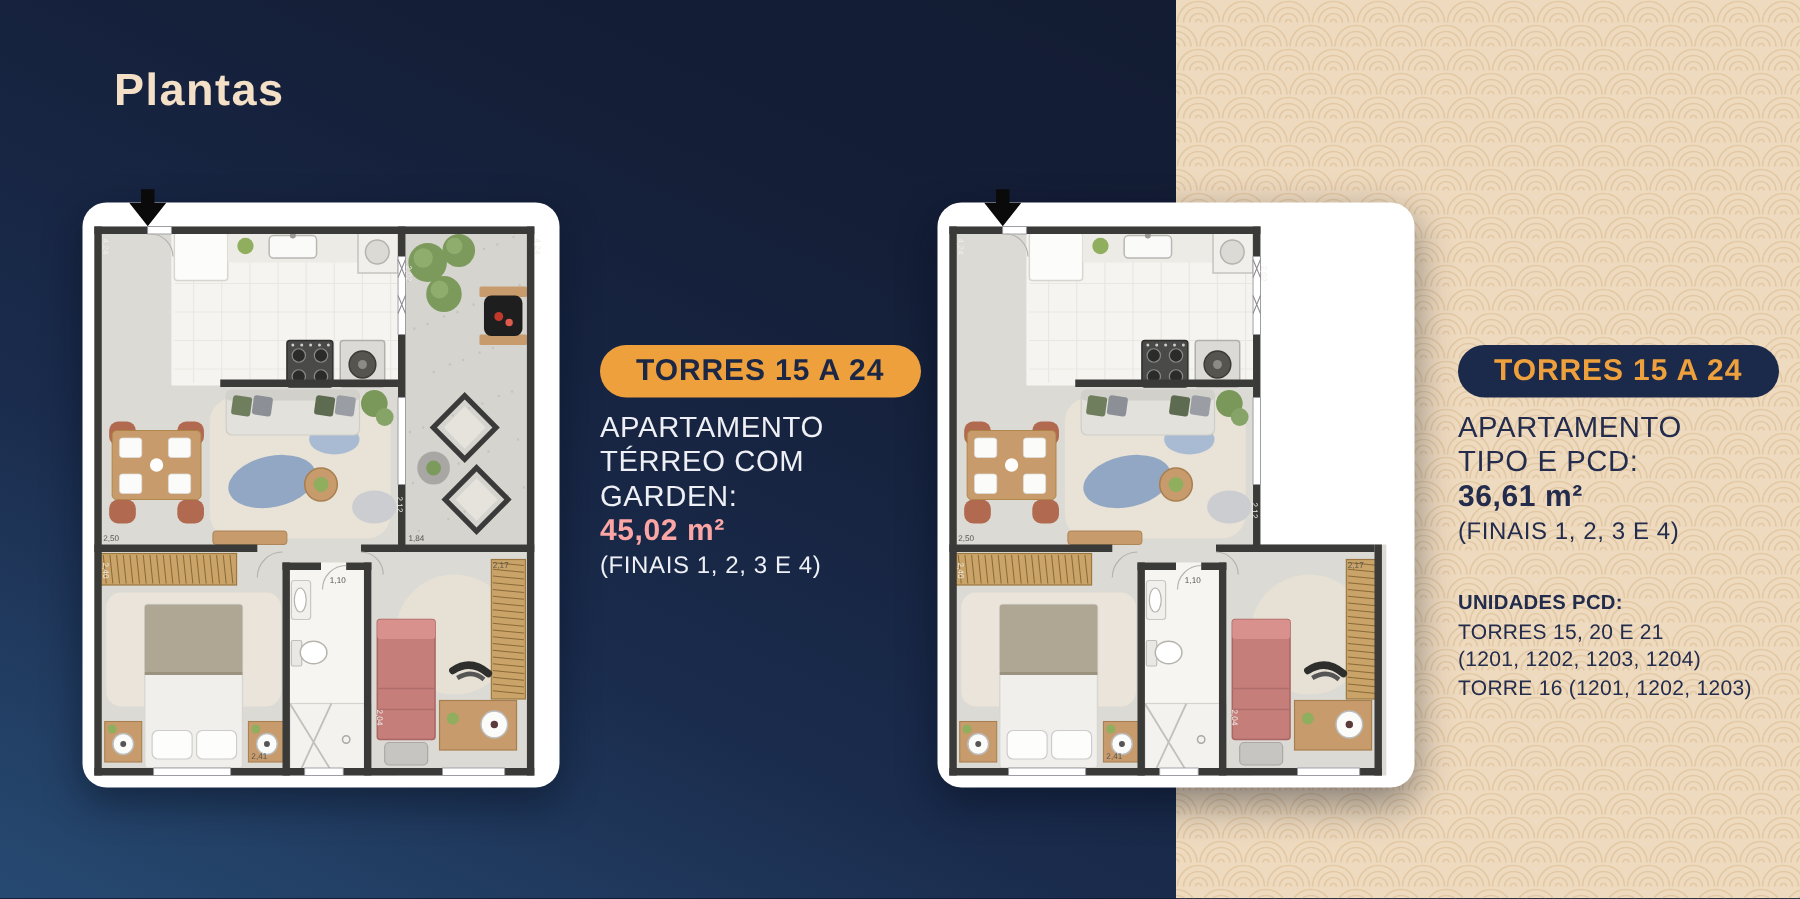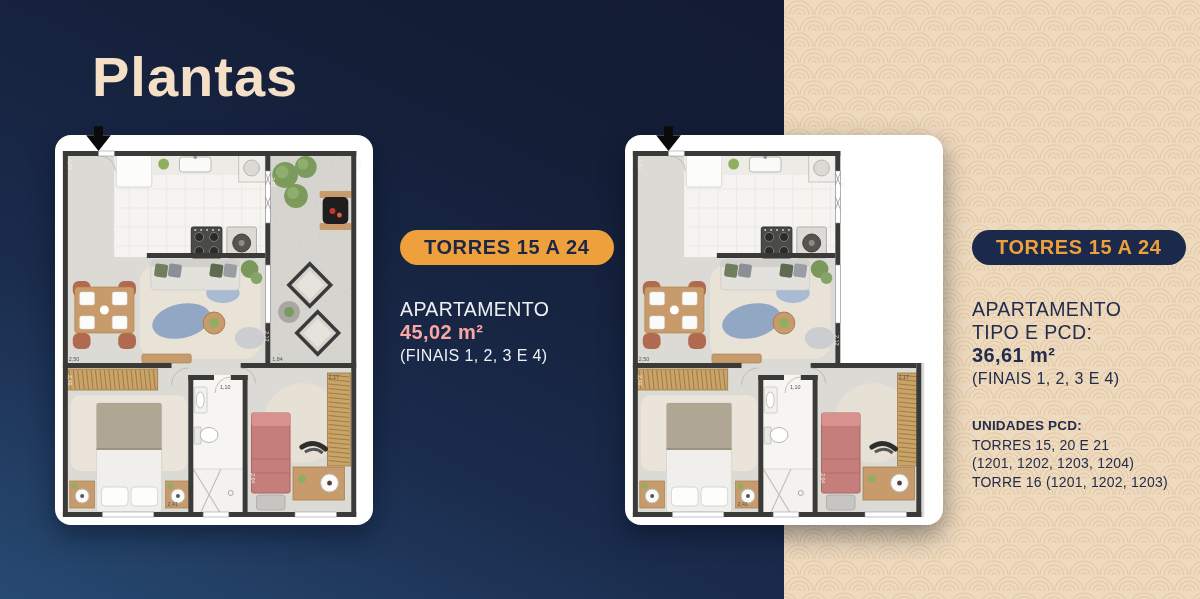--- a/index.html
+++ b/index.html
@@ -2,37 +2,37 @@
 <html><head>
 <meta charset="utf-8">
 <style>
   html,body{margin:0;padding:0;background:#0d1526;}
   .stage{position:relative;width:1200px;height:599px;overflow:hidden;
          font-family:"Liberation Sans",sans-serif;}
   .bg-navy{position:absolute;inset:0;
            background:linear-gradient(205deg,#111a2f 0%,#141e37 38%,#1a2b4c 70%,#274a72 100%);}
   .bg-cream{position:absolute;left:784px;top:0;width:416px;height:599px;}
   .bg-cream svg{display:block;width:100%;height:100%;}
-  .title{position:absolute;left:92px;top:44px;font-size:56px;font-weight:bold;
+  .title{position:absolute;left:76px;top:44px;font-size:30px;font-weight:bold;
          letter-spacing:1px;color:#f3e0c6;}
   .card{position:absolute;top:135px;width:318px;height:390px;background:#ffffff;
         border-radius:16px;box-shadow:0 10px 26px rgba(5,10,25,.45);}
   .card-left{left:55px;}
   .card-right{left:625px;}
   .plan{position:absolute;inset:0;width:100%;height:100%;}
   .entry-arrow{position:absolute;left:30px;top:-9px;width:27px;height:25px;}
   .entry-arrow path{fill:#0a0a0a;}
   .info{position:absolute;width:230px;}
   .info-left{left:400px;top:230px;color:#eef0f5;}
   .info-right{left:972px;top:230px;color:#232c4c;}
   .badge{display:inline-block;padding:6px 24px;border-radius:22px;font-weight:bold;
          font-size:20px;letter-spacing:.6px;white-space:nowrap;}
   .badge-orange{background:#eda03c;color:#1c2745;}
   .badge-navy{background:#1b2a4a;color:#eda03c;}
-  .desc{margin-top:33px;font-size:19.5px;line-height:23px;letter-spacing:.4px;}
+  .desc{margin-top:9px;font-size:19.5px;line-height:23px;letter-spacing:.4px;}
   .area{font-size:20px;line-height:23px;font-weight:bold;}
   .info-left .area{color:#fca5a5;}
   .finais{font-size:16px;line-height:22px;margin-top:1px;}
   .pcd{margin-top:27px;font-size:14px;line-height:18.5px;letter-spacing:.2px;}
   .pcd-title{font-weight:bold;font-size:13.5px;}
 </style>
 </head>
 <body>
 
 <div class="stage">
@@ -379,20 +379,22 @@
       </svg>
     <svg class="entry-arrow" viewBox="0 0 24 22">
       <path d="M8,0 h8 v8 h7 l-11,14 -11,-14 h7 z"></path>
     </svg>
   </section>
 
   <div class="info info-left">
     <div class="badge badge-orange">TORRES 15 A 24</div>
     <div class="desc">
       <div>APARTAMENTO</div>
+      <div>TÉRREO COM</div>
+      <div>GARDEN:</div>
       <div class="area">45,02 m²</div>
       <div class="finais">(FINAIS 1, 2, 3 E 4)</div>
     </div>
   </div>
 
   <div class="info info-right">
     <div class="badge badge-navy">TORRES 15 A 24</div>
     <div class="desc">
       <div>APARTAMENTO</div>
       <div>TIPO E PCD:</div>

